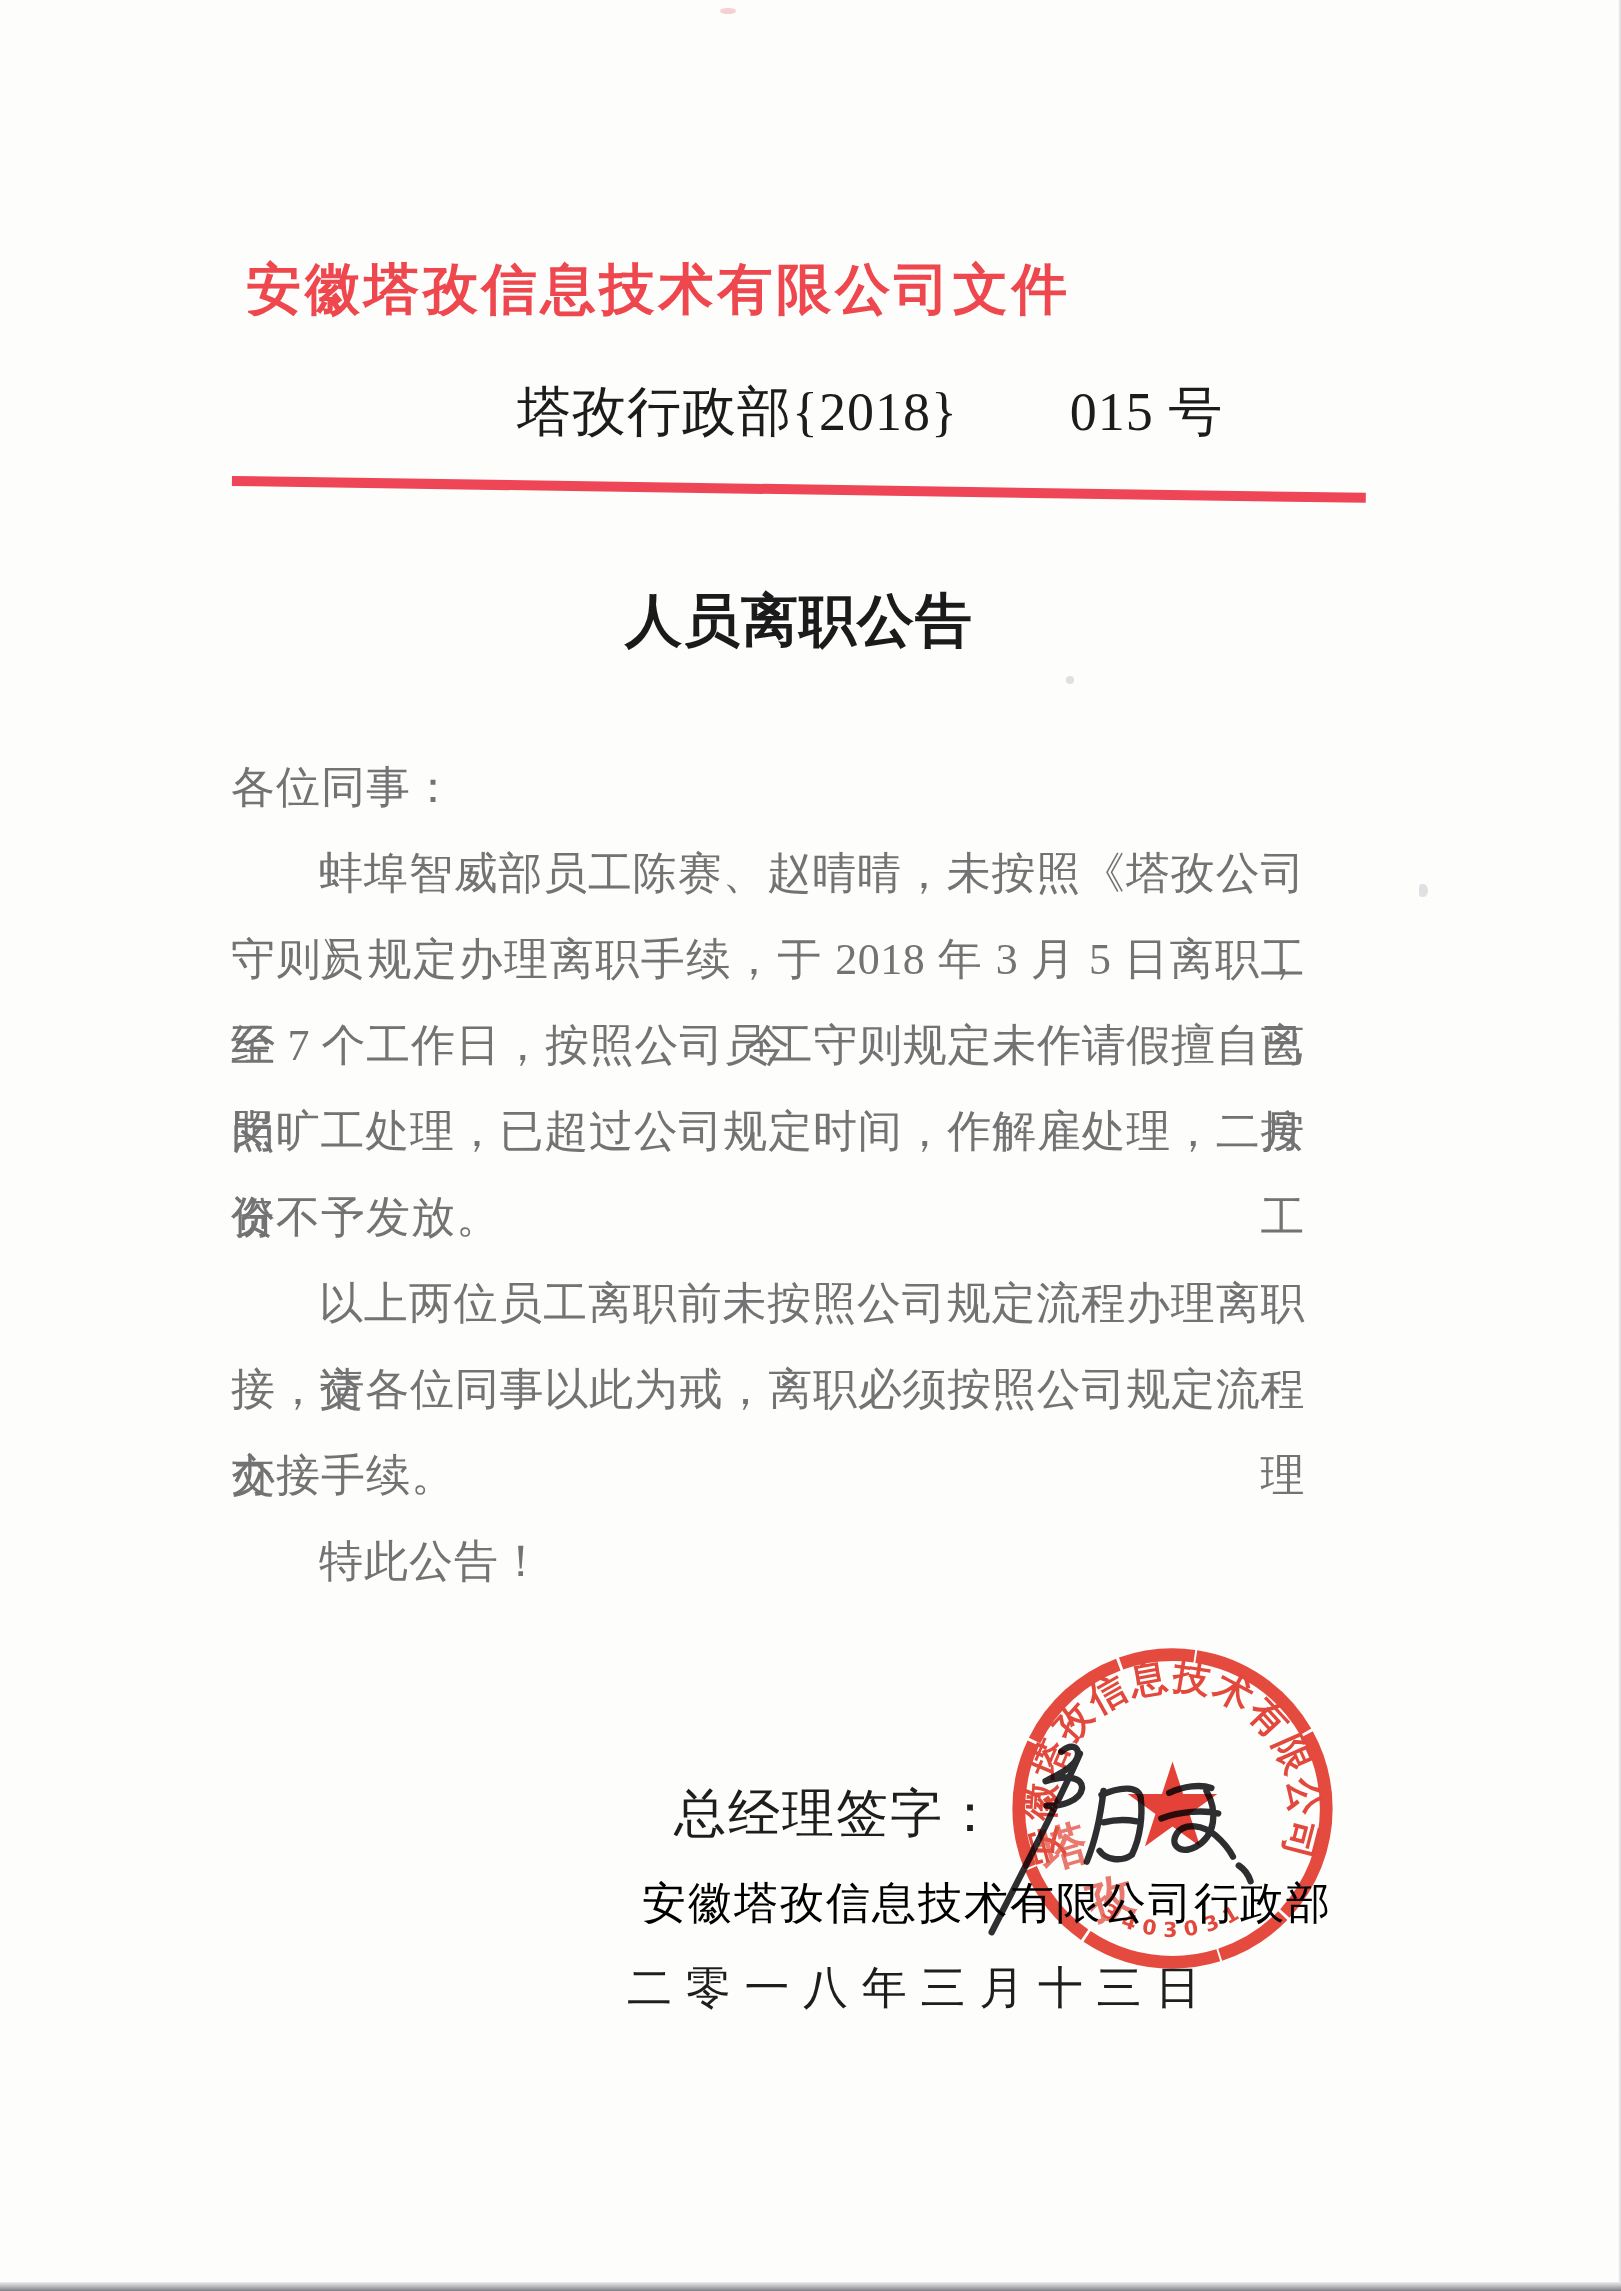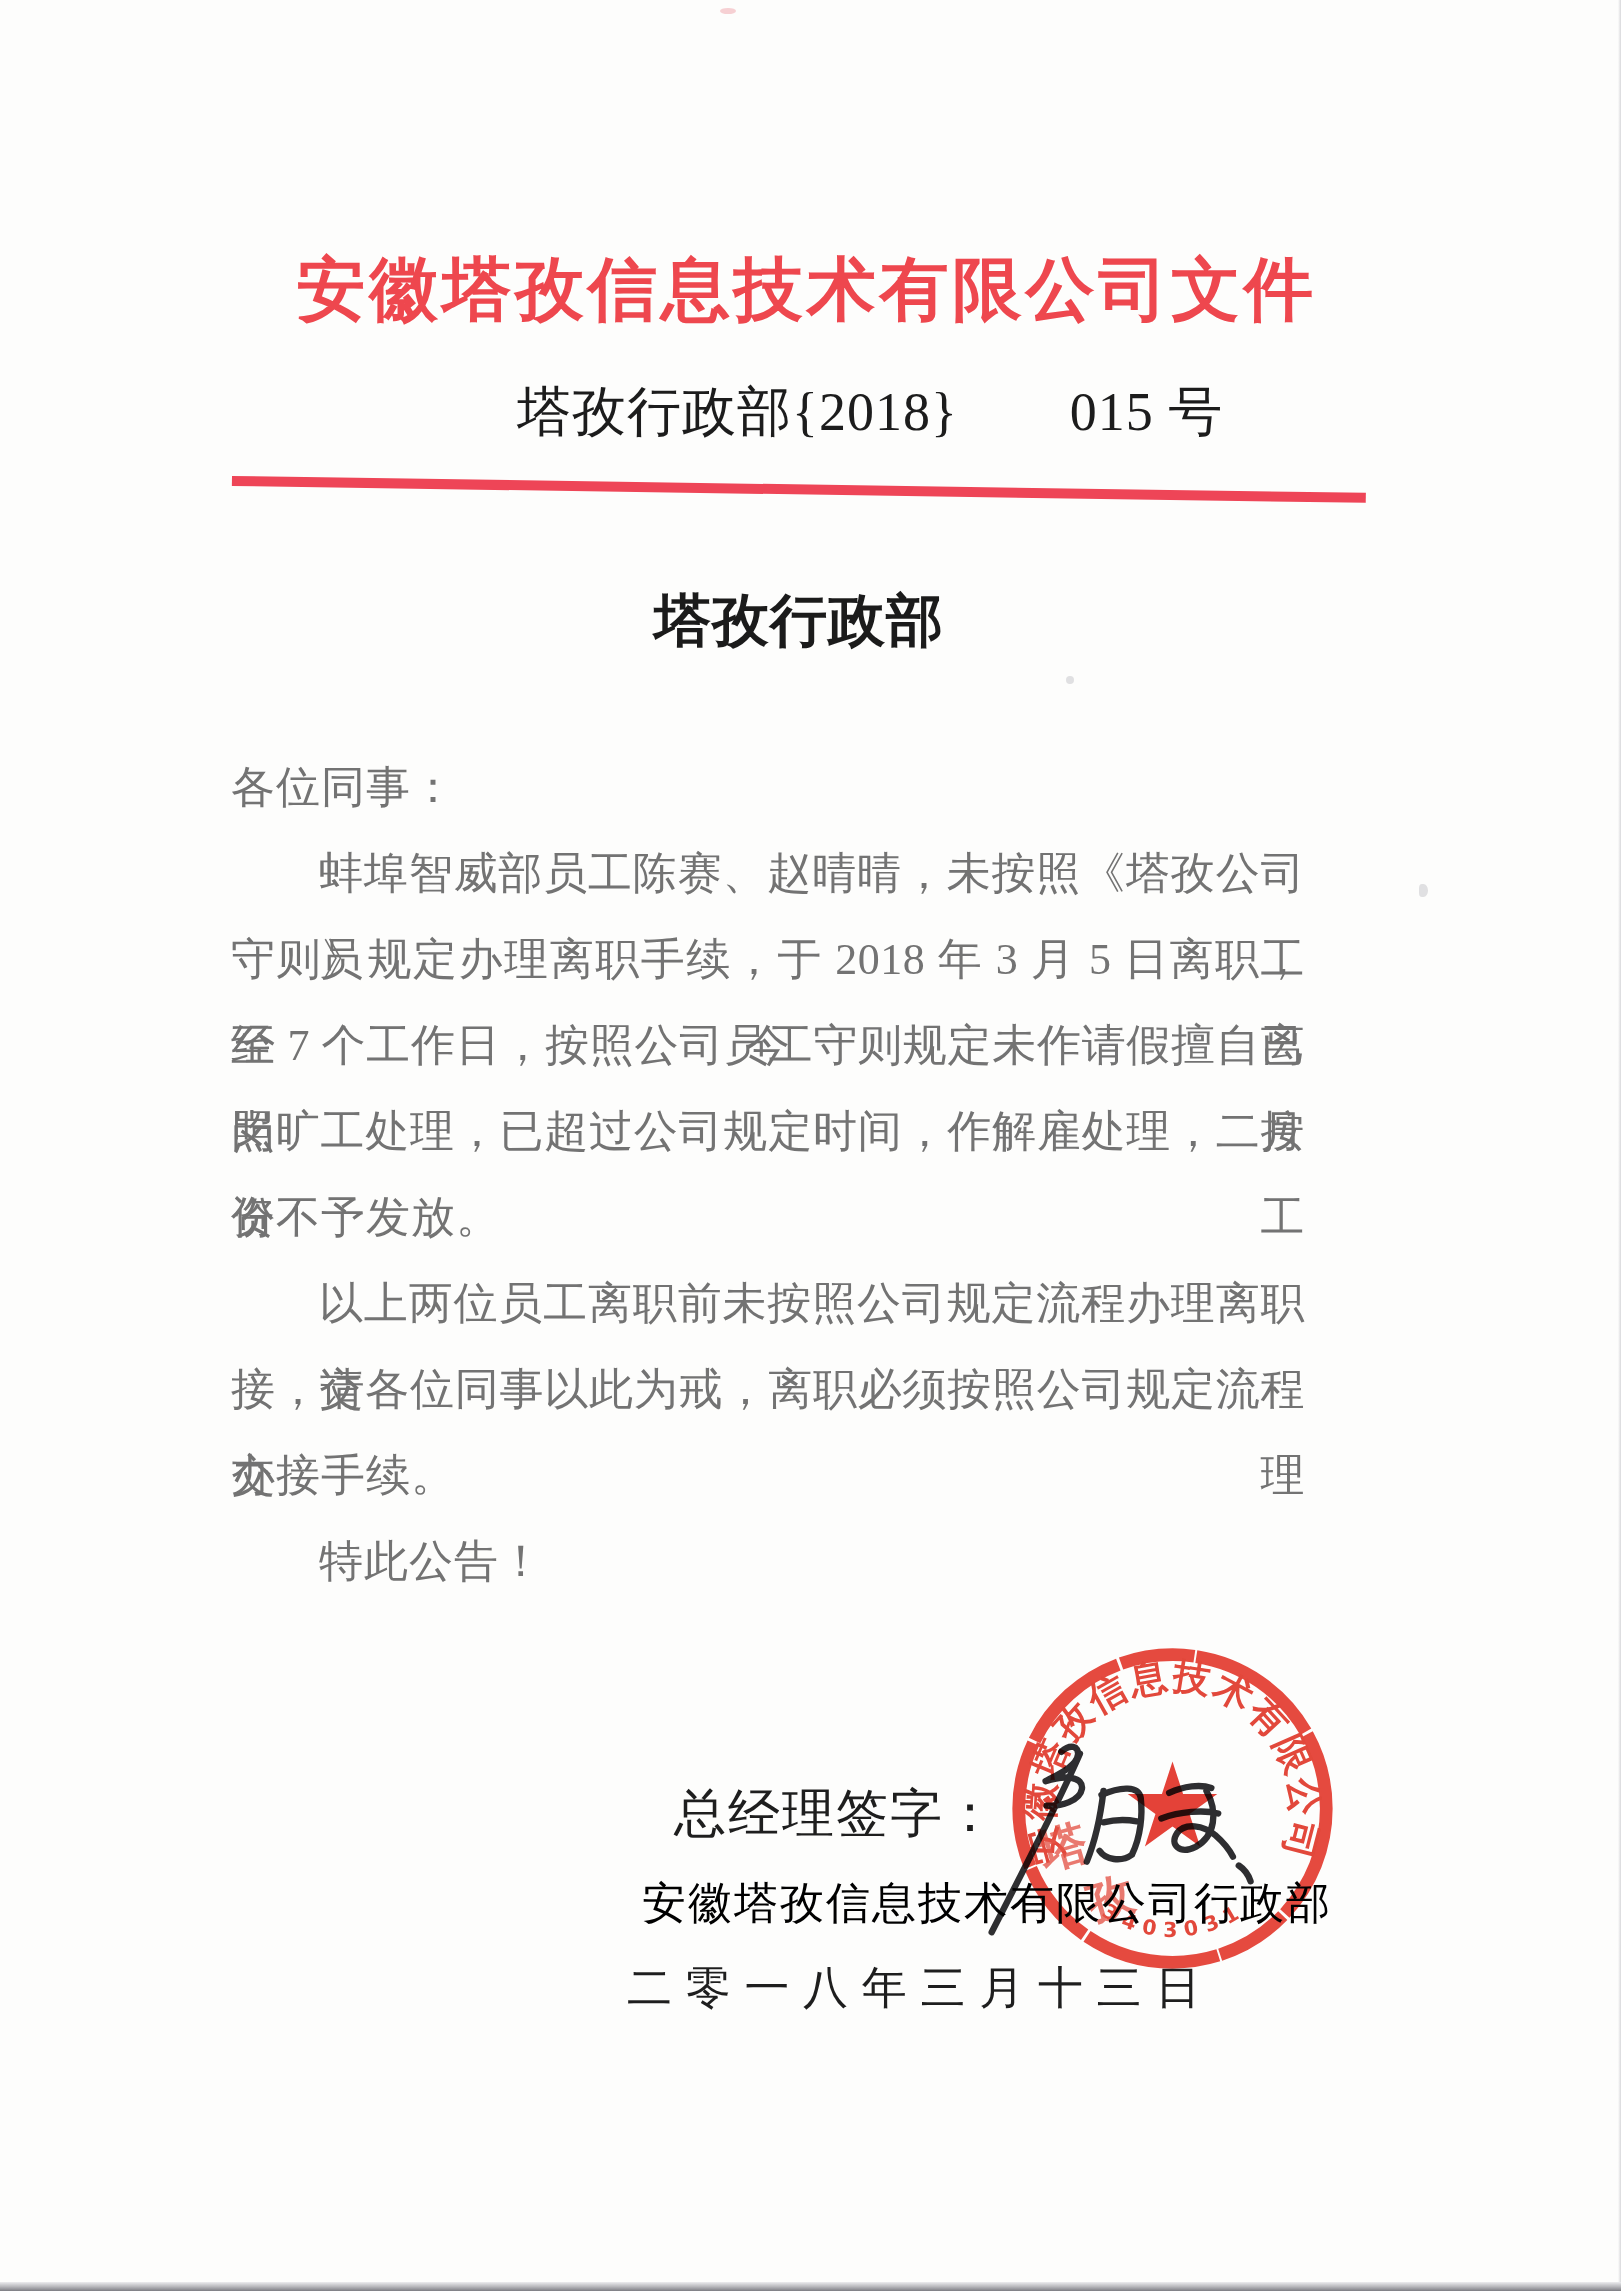--- a/index.html
+++ b/index.html
@@ -5,21 +5,21 @@
   html,body{margin:0;padding:0;background:#888;}
   .page{
     position:relative;width:1621px;height:2292px;margin:0 auto;
     background:#fdfdfc;overflow:hidden;
     font-family:"Liberation Serif","DejaVu Serif",serif;
     color:#212121;
   }
   
   .header-title{
     position:absolute;top:248px;left:0;width:1317px;
-    text-align:right;font-size:69px;font-weight:700;
+    text-align:center;font-size:55px;font-weight:700;
     letter-spacing:3.9px;line-height:84px;
     color:#ee474e;
   }
   .doc-number{
     position:absolute;top:384px;left:517px;
     display:flex;align-items:baseline;
     font-size:54px;line-height:57px;color:#1c1c1c;
     letter-spacing:1px;white-space:nowrap;
   }
   .doc-number .num{margin-left:112px;}
@@ -98,21 +98,21 @@
 
   <div class="header-title">安徽塔孜信息技术有限公司文件</div>
 
   <div class="doc-number">
     <span>塔孜行政部{2018}</span>
     <span class="num">015 号</span>
   </div>
 
   <div class="red-rule"></div>
 
-  <div class="doc-title">塔孜行政部</div>
+  <div class="doc-title">人员离职公告</div>
 
   <div class="body-text">
     <div class="line">各位同事：</div>
     <div class="line just indent">蚌埠智威部员工陈赛、赵晴晴，未按照《塔孜公司员工</div>
     <div class="line just">守则》规定办理离职手续，于 2018 年 3 月 5 日离职，至今已</div>
     <div class="line just">经 7 个工作日，按照公司员工守则规定未作请假擅自离岗按</div>
     <div class="line just">照旷工处理，已超过公司规定时间，作解雇处理，二月份工</div>
     <div class="line">资不予发放。</div>
     <div class="line just indent">以上两位员工离职前未按照公司规定流程办理离职交</div>
     <div class="line just">接，请各位同事以此为戒，离职必须按照公司规定流程办理</div>

